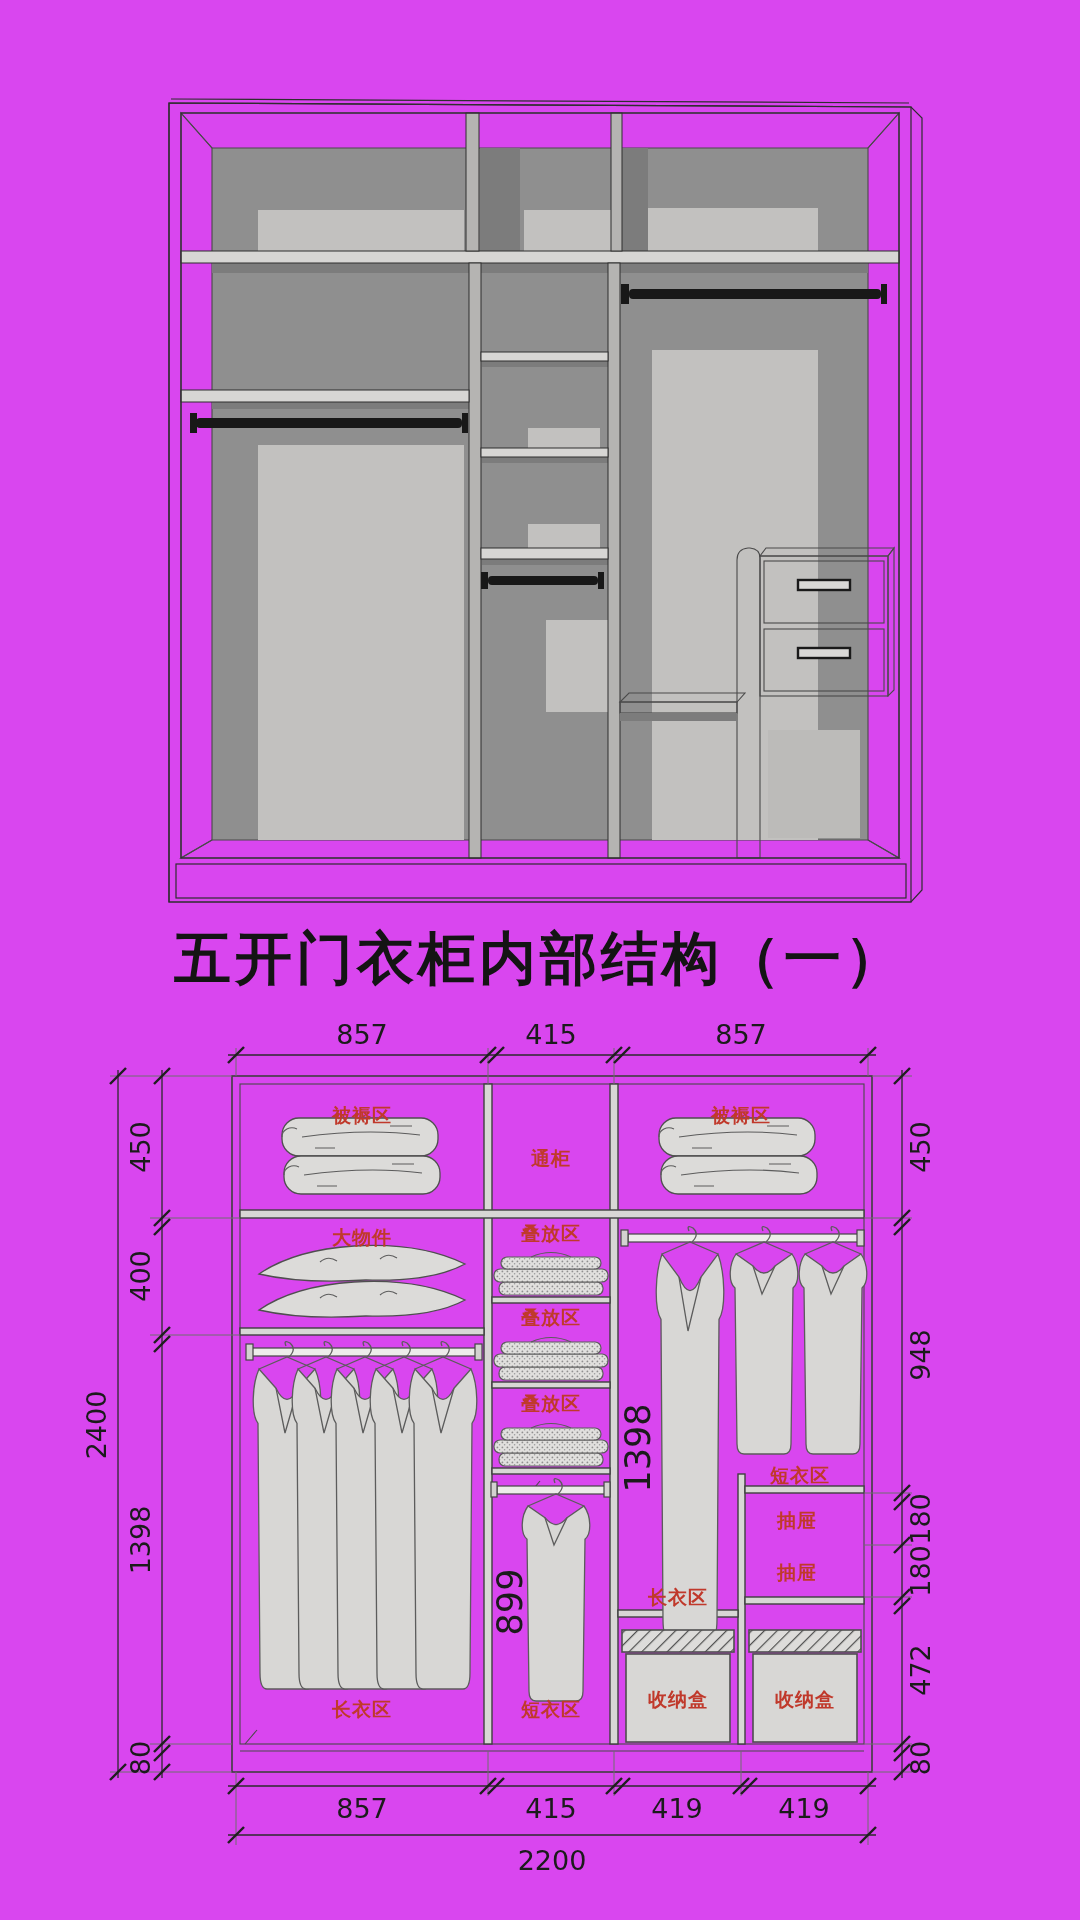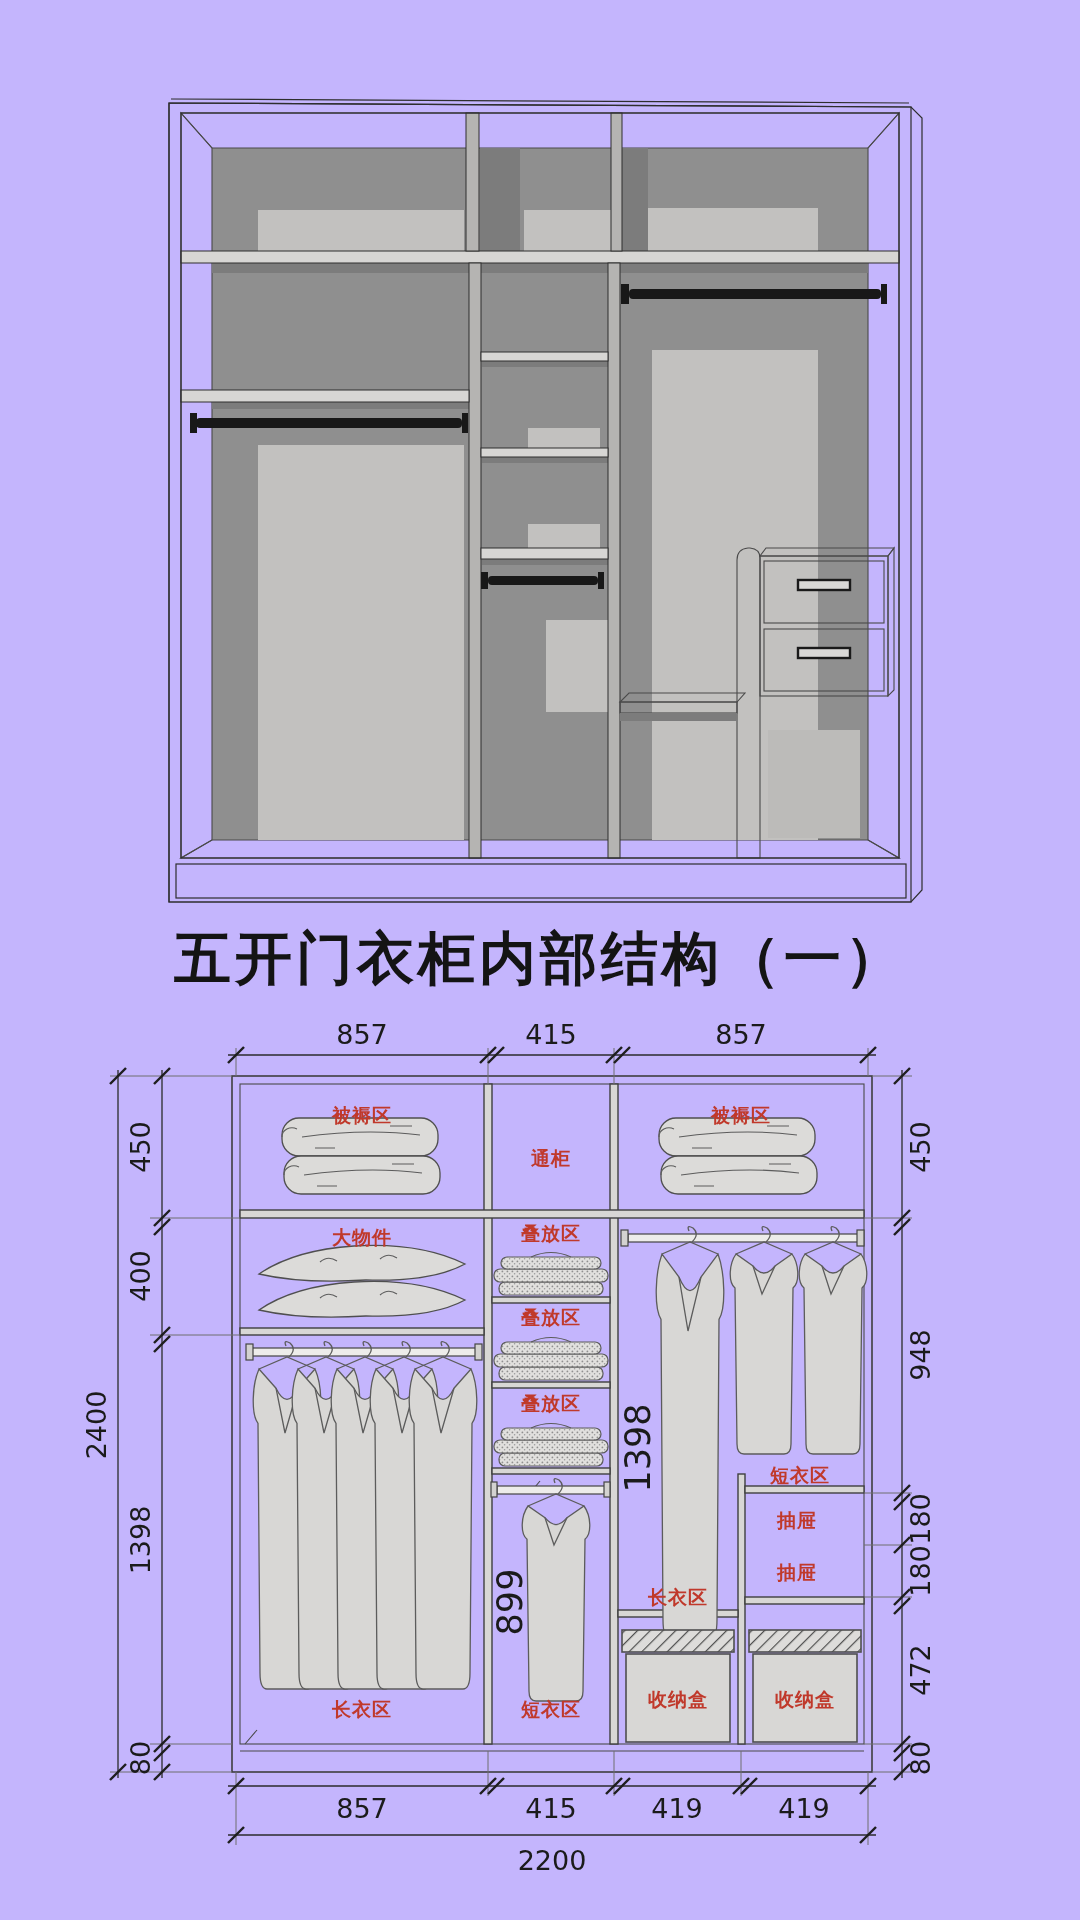--- a/index.html
+++ b/index.html
@@ -1,16 +1,16 @@
 <!DOCTYPE html>
 <html><head>
 <meta charset="utf-8">
 <style>
   html,body{margin:0;padding:0;background:#d8d7d5;}
-  .stage{position:relative;width:1080px;height:1920px;background:#c4b5fd;overflow:hidden;
+  .stage{position:relative;width:1080px;height:1920px;background:#d946ef;overflow:hidden;
          font-family:"DejaVu Sans","Liberation Sans",sans-serif;}
   .svg3d{position:absolute;left:130px;top:80px;}
   .svg2d{position:absolute;left:80px;top:1010px;}
   .title{position:absolute;left:0;top:924px;width:1080px;text-align:center;
          font-size:57px;font-weight:900;color:#141414;letter-spacing:4px;line-height:1.2;}
   
   .edge{stroke:#2e2e2e;stroke-width:1.2;fill:none;}
   .panelface{fill:#d7d6d4;stroke:#2f2f2f;stroke-width:1;}
   .divface{fill:#b5b4b2;stroke:#2f2f2f;stroke-width:1;}
   .rod3{fill:#181818;}

